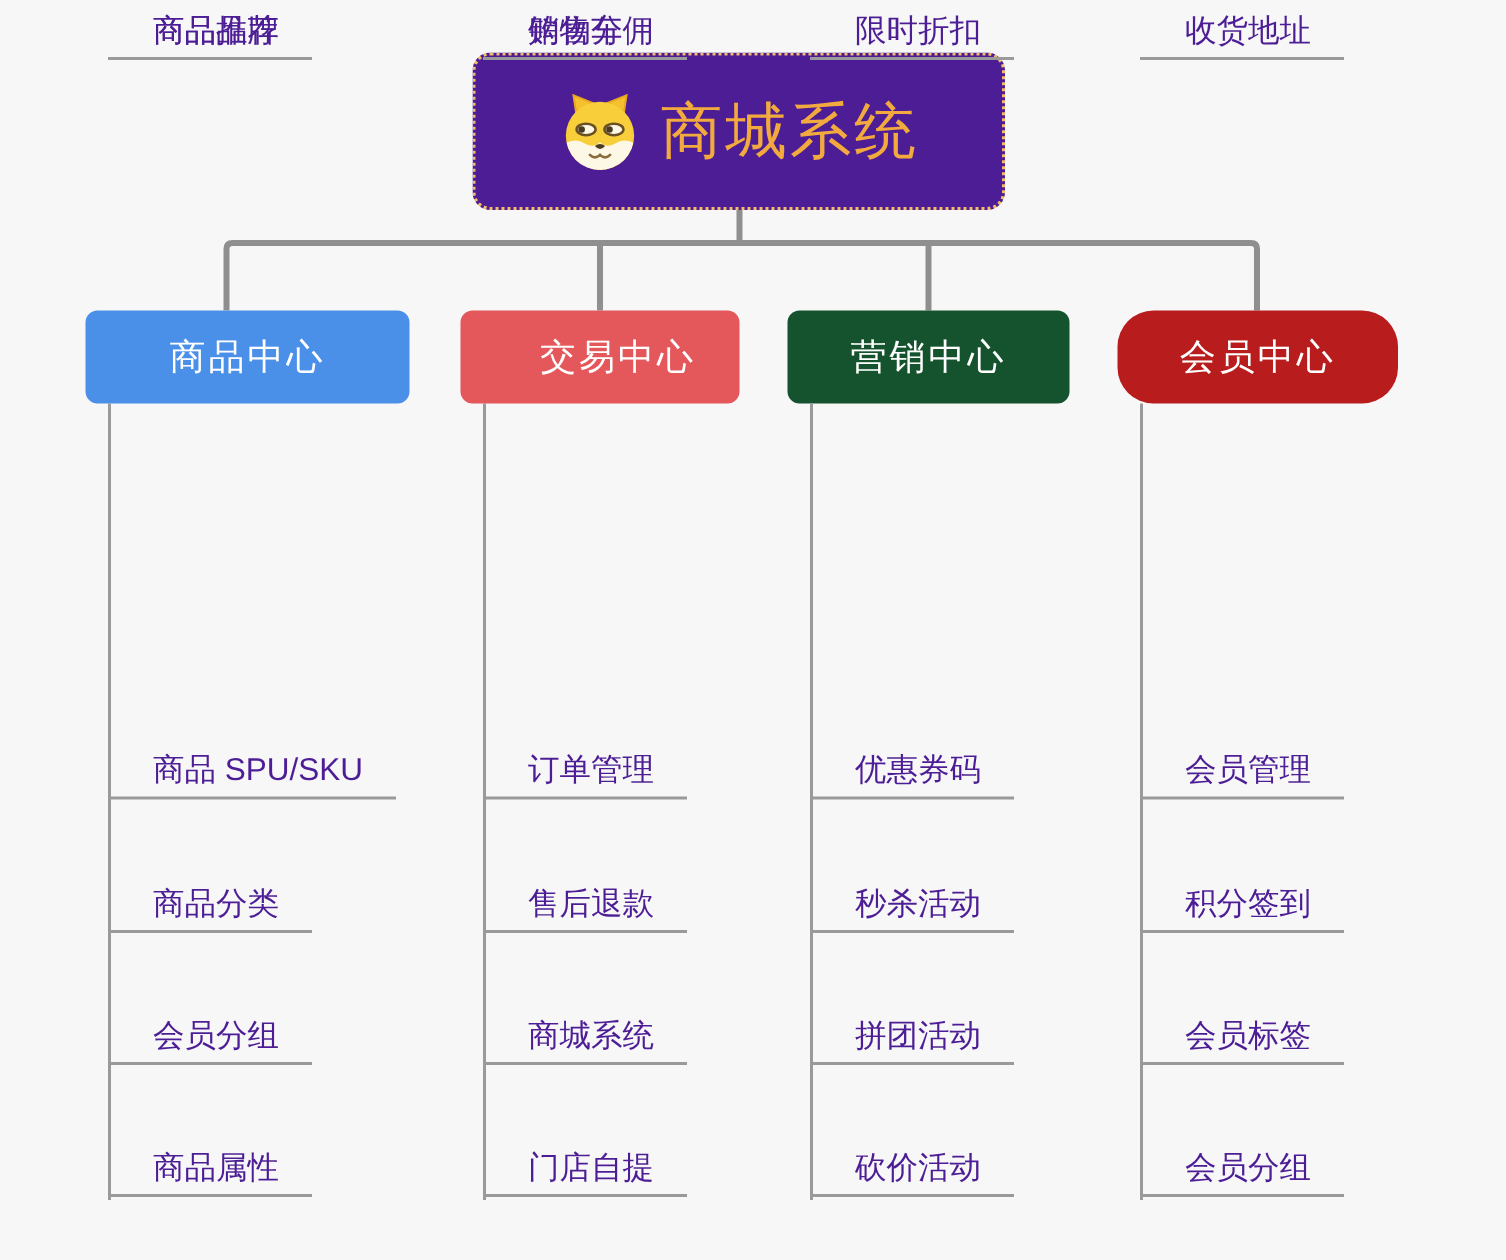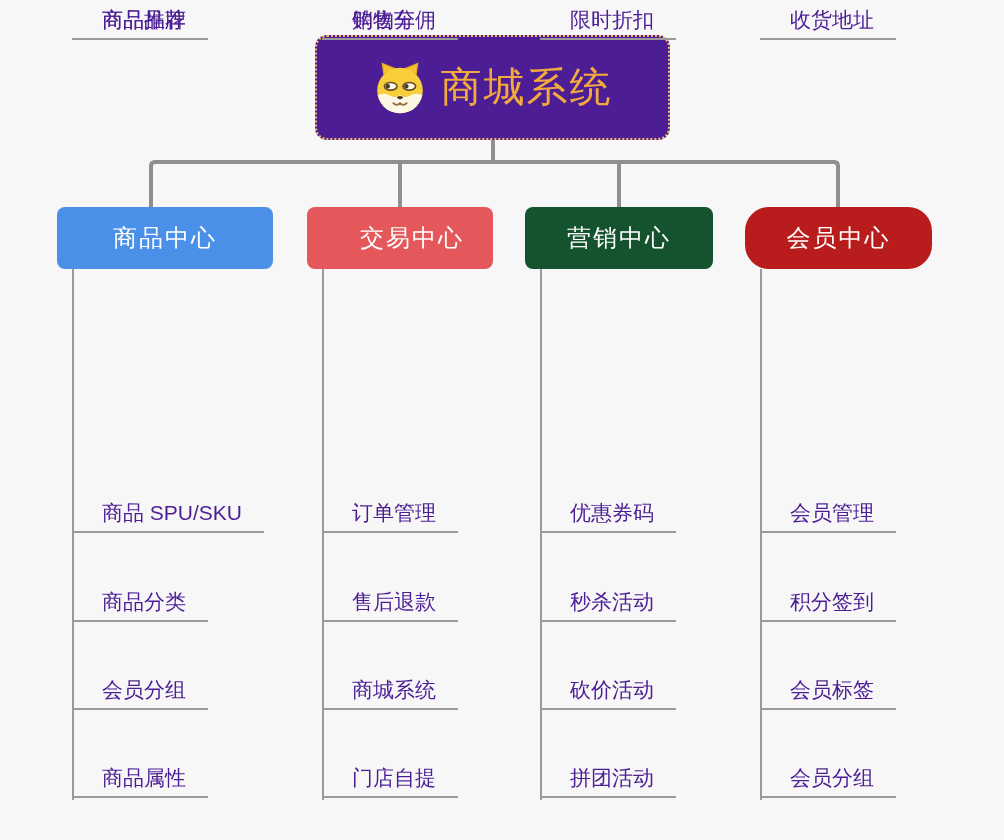--- a/index.html
+++ b/index.html
@@ -154,22 +154,22 @@
     <div class="leaf">销售分佣</div>
   </div>
 
   <div class="branch branch-3">
     <div class="branch-header" style="background-color: #14532d;">
       <span class="branch-label">营销中心</span>
     </div>
     <div class="trunk"></div>
     <div class="leaf">优惠券码</div>
     <div class="leaf">秒杀活动</div>
+    <div class="leaf">拼团活动</div>
     <div class="leaf">砍价活动</div>
-    <div class="leaf">拼团活动</div>
     <div class="leaf">限时折扣</div>
   </div>
 
   <div class="branch branch-4">
     <div class="branch-header" style="background-color: #b91c1c; border-radius: 24px;">
       <span class="branch-label">会员中心</span>
     </div>
     <div class="trunk"></div>
     <div class="leaf">会员管理</div>
     <div class="leaf">积分签到</div>

